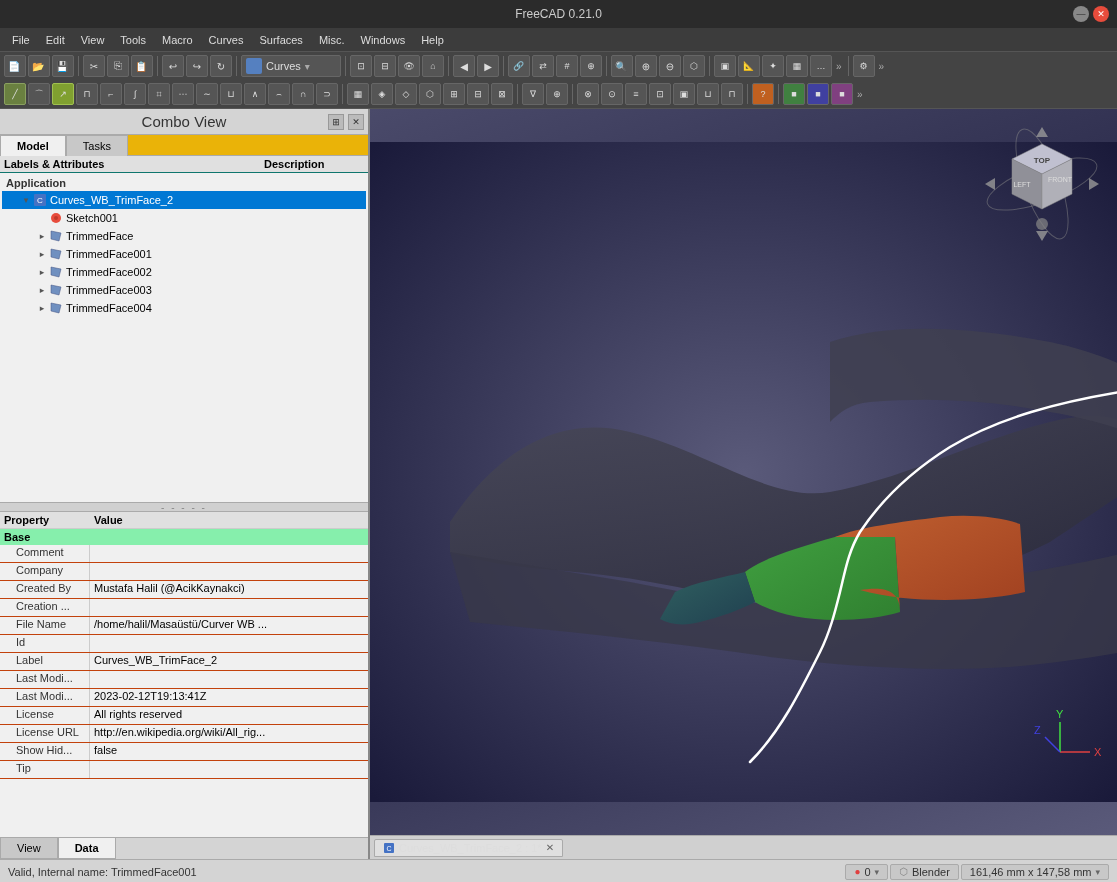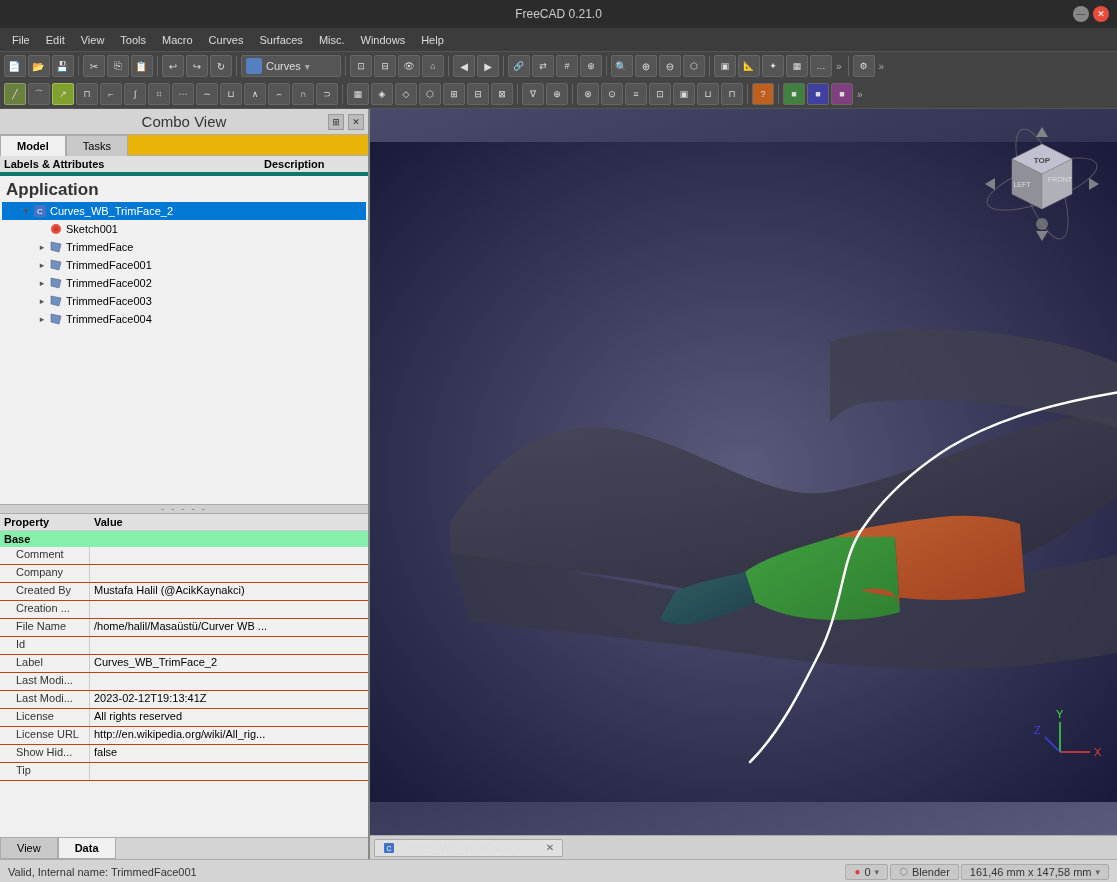--- a/index.html
+++ b/index.html
@@ -39,25 +39,25 @@
     .combo-ctrl-btn { width: 16px; height: 16px; background: #bbb; border: 1px solid #999; cursor: pointer; display: flex; align-items: center; justify-content: center; font-size: 9px; color: #333; }
 
     
     #panel-tabs { display: flex; background: #eab308; border-bottom: 1px solid #aaa; }
     .panel-tab { padding: 4px 16px; font-size: 11px; cursor: pointer; border: 1px solid #aaa; border-bottom: none; margin-bottom: -1px; }
     .panel-tab.active { background: #f0f0f0; font-weight: bold; }
     .panel-tab:not(.active) { background: #c8c8c8; }
 
     
     #tree-area { flex: 1; overflow: auto; padding: 2px; min-height: 200px; max-height: 330px; }
-    #tree-header { display: flex; font-size: 11px; background: #e0e0e0; padding: 2px 4px; border-bottom: 4px solid #0f766e; gap: 44px; }
+    #tree-header { display: flex; font-size: 11px; background: #e0e0e0; padding: 2px 4px; border-bottom: 1px solid #0f766e; gap: 44px; }
     .tree-col1 { flex: 1; font-weight: bold; }
     .tree-col2 { width: 100px; font-weight: bold; }
     
-    .tree-section-label { padding: 2px 4px; font-size: 17px; font-weight: bold; color: #333; }
+    .tree-section-label { padding: 2px 4px; font-size: 11px; font-weight: bold; color: #333; }
     
     .tree-row { display: flex; align-items: center; padding: 1px 2px; cursor: pointer; font-size: 11px; }
     .tree-row.selected { background: #0078d4; color: #fff; }
     .tree-row.selected .tree-label { color: #fff; }
     .tree-indent { display: inline-block; width: 16px; }
     .tree-expander { width: 12px; height: 12px; display: inline-flex; align-items: center; justify-content: center; cursor: pointer; font-size: 9px; color: #555; }
     .tree-icon { width: 16px; height: 16px; display: inline-flex; align-items: center; justify-content: center; margin-right: 2px; }
     .tree-label { font-size: 11px; }
 
     

